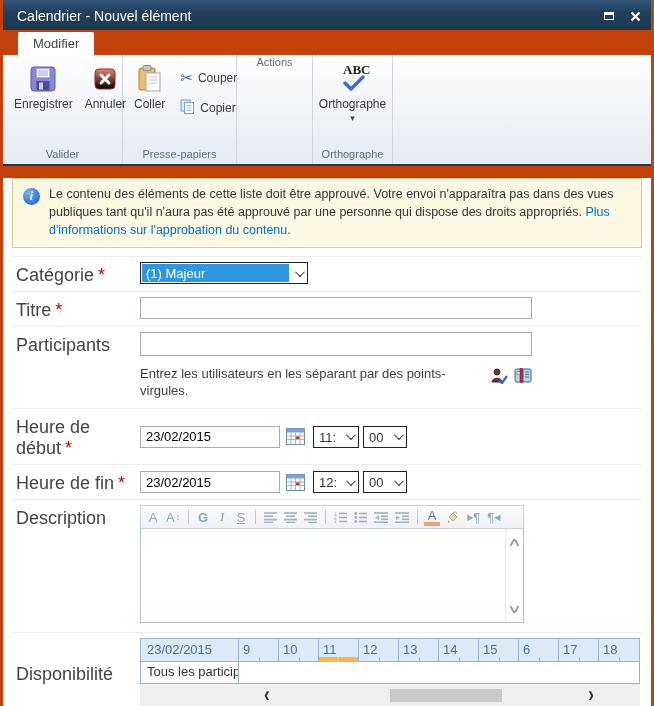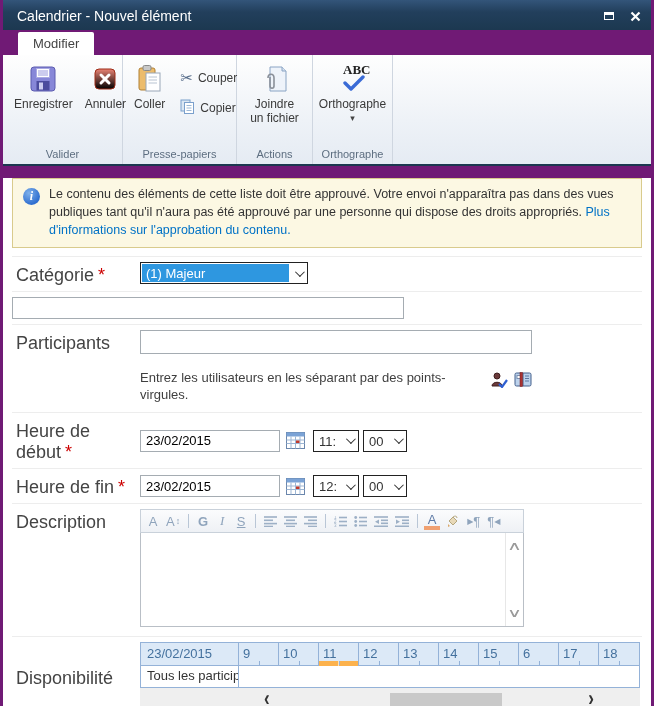--- a/index.html
+++ b/index.html
@@ -1,17 +1,17 @@
 <!DOCTYPE html>
 <html><head>
 <meta charset="utf-8">
 <style>
   * { box-sizing: border-box; margin: 0; padding: 0; }
   html,body { width:654px; height:706px; font-family:"Liberation Sans", sans-serif; }
-  .dialog { width:654px; height:706px; background:#701a75; padding:0 3px 6px 3px; }
+  .dialog { width:654px; height:706px; background:#c2410c; padding:0 3px 6px 3px; }
 
   
   .titlebar { height:30px; background:linear-gradient(#33557a,#223f5c 40%,#1c3850);
     display:flex; align-items:center; padding:2px 10px 0 14px; }
   .title { color:#fff; font-size:14px; }
   .winbtns { margin-left:auto; display:flex; gap:16px; align-items:center; }
   .winbtn { cursor:default; display:flex; align-items:center; justify-content:center; }
   .max-glyph { width:10px; height:8px; border:1px solid #fff; border-top:3px solid #fff; display:inline-block; }
 
   
@@ -59,21 +59,21 @@
   .selectbox .sel-text { flex:1; padding:2px 4px; height:18px; line-height:15px; }
   .selectbox .sel-text.hl { background:#2e97e0; color:#fff; }
   .sel-arrow { width:18px; display:flex; justify-content:center; align-items:center; }
   .chev { width:7px; height:7px; border-right:1.5px solid #333; border-bottom:1.5px solid #333;
     transform:rotate(45deg) translateY(-2px); }
   .cat-select { width:168px; }
 
   .text-input { width:392px; height:22px; border:1px solid #a5acb2; font-size:13px; padding:1px 4px;
     font-family:"Liberation Sans",sans-serif; }
   .people-box { width:392px; height:24px; border:1px solid #a5acb2; background:#fff; }
-  .helper-row { display:flex; width:392px; margin-top:16px; }
+  .helper-row { display:flex; width:392px; margin-top:10px; }
   .helper-text { width:330px; font-size:13px; color:#3f3f3f; line-height:1.3; }
   .people-icons { margin-left:auto; display:flex; gap:6px; align-items:flex-start; padding-top:2px; }
 
   .time-field { display:flex; align-items:center; gap:4px; }
   .date-input { width:140px; height:22px; border:1px solid #a5acb2; font-size:13px; padding:1px 5px;
     font-family:"Liberation Sans",sans-serif; }
   .cal-btn { margin-left:2px; display:flex; align-items:center; }
   .time-select { height:22px; }
   .hour-select { width:46px; margin-left:4px; }
   .min-select { width:44px; }
@@ -213,32 +213,20 @@
                   <line x1="6.5" y1="11.5" x2="11.5" y2="11.5" stroke="#9db8d6"></line>
                 </svg></span>
             <span>Copier</span>
           </div>
         </div>
       </div>
       <div class="rgroup-label">Presse-papiers</div>
     </div>
 
     <div class="rgroup" style="width:76px;">
-      <div class="rgroup-body" style="justify-content:center;">
-        <div class="rbtn big" style="width:70px;">
-          <span class="icon">
-            <svg width="26" height="30" viewBox="0 0 26 30">
-                <path d="M8 3 H20 L24 7 V27 H8 Z" fill="#eef3fa" stroke="#8aa4c4"></path>
-                <path d="M20 3 L20 7 L24 7" fill="#d7e2f0" stroke="#8aa4c4"></path>
-                <path d="M6 14 C6 9 12 9 12 14 L12 22 C12 25 8 25 8 22 L8 13" fill="none" stroke="#8a9099" stroke-width="1.6"></path>
-              </svg>
-          </span>
-          <span>Joindre un fichier</span>
-        </div>
-      </div>
       <div class="rgroup-label">Actions</div>
     </div>
 
     <div class="rgroup" style="width:80px;">
       <div class="rgroup-body" style="justify-content:center;">
         <div class="rbtn big">
           <span class="icon">
             <span class="abc-wrap"><span class="abc-text">ABC</span><svg width="22" height="16" viewBox="0 0 22 16">
                   <path d="M2 8 L8 14 L20 2" fill="none" stroke="#3a6bd6" stroke-width="3.4" stroke-linecap="round" stroke-linejoin="round"></path>
                 </svg></span>
@@ -269,20 +257,21 @@
           <div class="selectbox cat-select">
             <span class="sel-text hl">(1) Majeur</span>
             <span class="sel-arrow">
                 <span class="chev"></span>
               </span>
           </div>
         </div>
       </div>
 
       <div class="frow">
+        <div class="flabel"><span>Titre</span><span class="req">*</span></div>
         <div class="ffield">
           <input class="text-input" type="text" value="" style="">
         </div>
       </div>
 
       <div class="frow" style="padding-bottom:8px;">
         <div class="flabel"><span>Participants</span></div>
         <div class="ffield">
           <div class="people-box"></div>
           <div class="helper-row">

